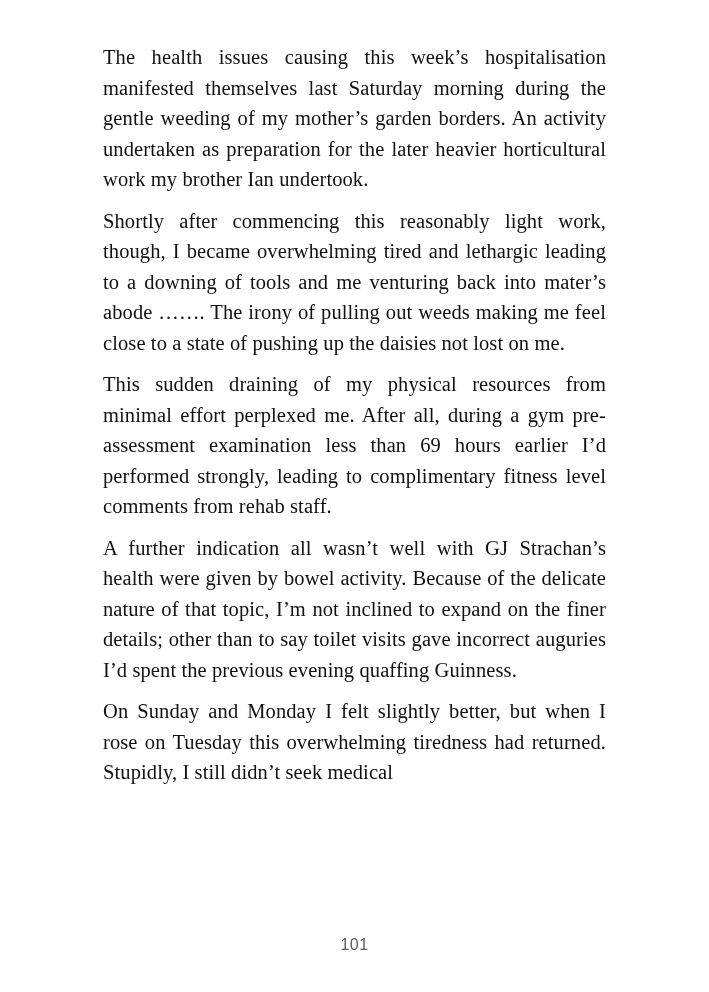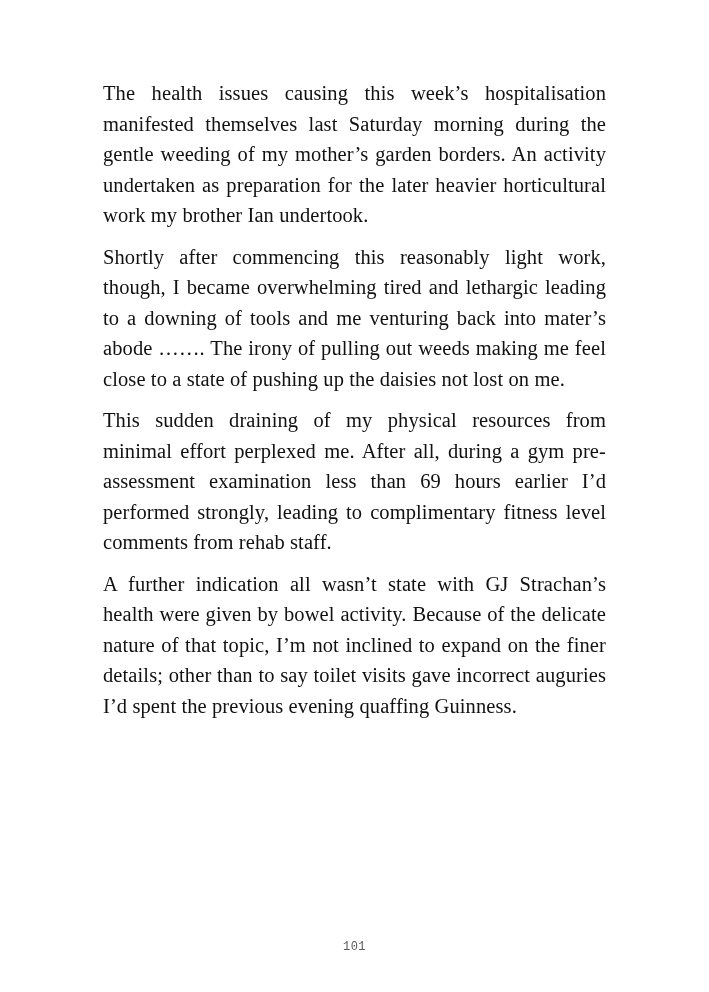--- a/index.html
+++ b/index.html
@@ -12,21 +12,21 @@
     height: 992px;
     font-family: "Liberation Serif", serif;
     color: #111111;
     position: relative;
     overflow: hidden;
   }
   .page {
     width: 709px;
     height: 992px;
     box-sizing: border-box;
-    padding: 78px 103px 0 103px;
+    padding: 42px 103px 0 103px;
     position: relative;
   }
   .body-text {
     width: 503px;
   }
   .para {
     margin: 0 0 11px 0;
     font-size: 20.5px;
     line-height: 30.5px;
     text-align: justify;
@@ -36,31 +36,32 @@
   }
   .para:last-child {
     margin-bottom: 0;
   }
   .folio {
     position: absolute;
     left: 0;
     right: 0;
     bottom: 38px;
     text-align: center;
-    font-size: 12px;
+    font-size: 16px;
     color: #5a5a5a;
-    font-family: Liberation Mono, monospace;
+    font-family: Liberation Sans, sans-serif;
     letter-spacing: 0.4px;
     margin-top: 36px;
   }
 </style>
 </head>
 <body>
 
 <div class="page">
   <div class="body-text">
     <p class="para">The health issues causing this week’s hospitalisation manifested themselves last Saturday morning during the gentle weeding of my mother’s garden borders. An activity undertaken as preparation for the later heavier horticultural work my brother Ian undertook.</p>
     <p class="para">Shortly after commencing this reasonably light work, though, I became overwhelming tired and lethargic leading to a downing of tools and me venturing back into mater’s abode ……. The irony of pulling out weeds making me feel close to a state of pushing up the daisies not lost on me.</p>
     <p class="para">This sudden draining of my physical resources from minimal effort perplexed me. After all, during a gym pre-assessment examination less than 69 hours earlier I’d performed strongly, leading to complimentary fitness level comments from rehab staff.</p>
-    <p class="para">A further indication all wasn’t state with GJ Strachan’s health were given by bowel activity. Because of the delicate nature of that topic, I’m not inclined to expand on the finer details; other than to say toilet visits gave incorrect auguries I’d spent the previous evening quaffing Guinness.</p>
+    <p class="para">A further indication all wasn’t well with GJ Strachan’s health were given by bowel activity. Because of the delicate nature of that topic, I’m not inclined to expand on the finer details; other than to say toilet visits gave incorrect auguries I’d spent the previous evening quaffing Guinness.</p>
+    <p class="para">On Sunday and Monday I felt slightly better, but when I rose on Tuesday this overwhelming tiredness had returned. Stupidly, I still didn’t seek medical</p>
   </div>
   <div class="folio">101</div>
 </div>
 
 </body></html>

